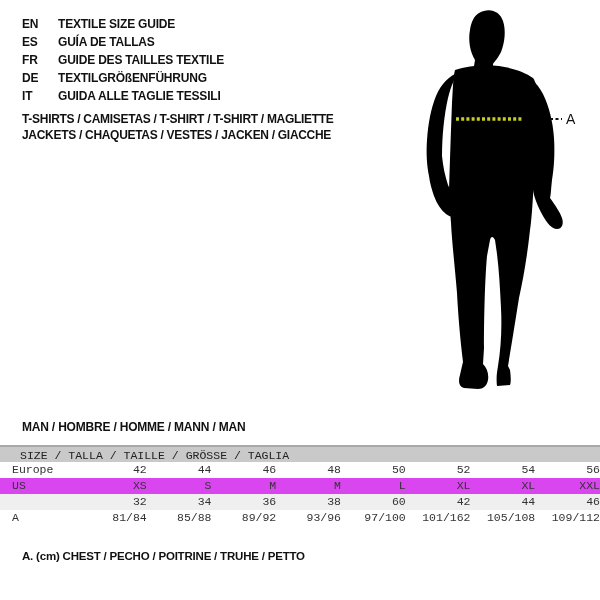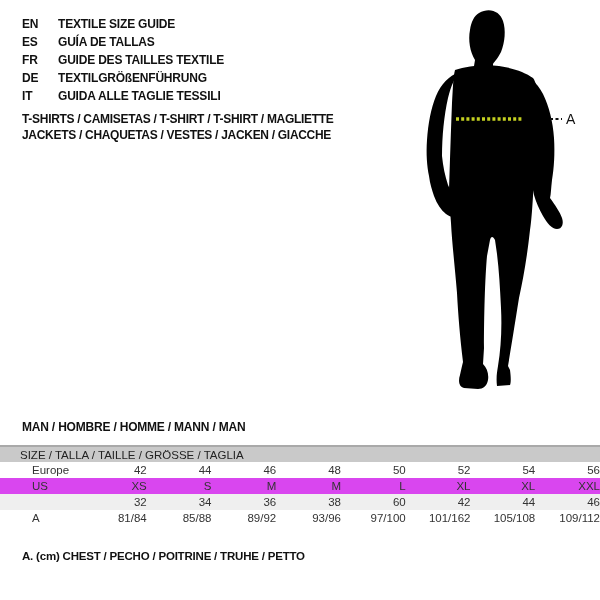--- a/index.html
+++ b/index.html
@@ -26,30 +26,30 @@
 
   
   .figure-wrap { position: absolute; left: 415px; top: 6px; width: 165px; height: 388px; }
   .figure-wrap svg { display: block; width: 100%; height: 100%; }
   .measure-letter { font-family: "Liberation Sans", sans-serif; font-size: 14px; fill: #111; }
 
   
   .section-title { position: absolute; left: 22px; top: 420px; font-size: 12px; font-weight: bold; letter-spacing: -0.2px; }
 
   
-  .size-table { position: absolute; left: 0; top: 445px; width: 600px; font-size: 11.5px; }
+  .size-table { position: absolute; left: 0; top: 445px; width: 600px; font-size: 11.5px; font-family: Liberation Mono, monospace; }
   .size-table-header {
     height: 17px; line-height: 17px;
     border-top: 2px solid #a9a9a9;
     padding-left: 20px;
     color: #222;
     box-sizing: border-box;
   }
   .trow { display: flex; height: 16px; line-height: 16px; color: #333; }
-  .tlabel { flex: 0 0 82px; padding-left: 32px; box-sizing: border-box; }
+  .tlabel { flex: 0 0 82px; padding-left: 12px; box-sizing: border-box; }
   .tcell { flex: 1 1 0; text-align: right; }
 
   
   .footnote { position: absolute; left: 22px; top: 550px; font-size: 11.5px; font-weight: bold; letter-spacing: -0.2px; }
 </style>
 </head>
 <body>
 
 <div class="stage">
 

